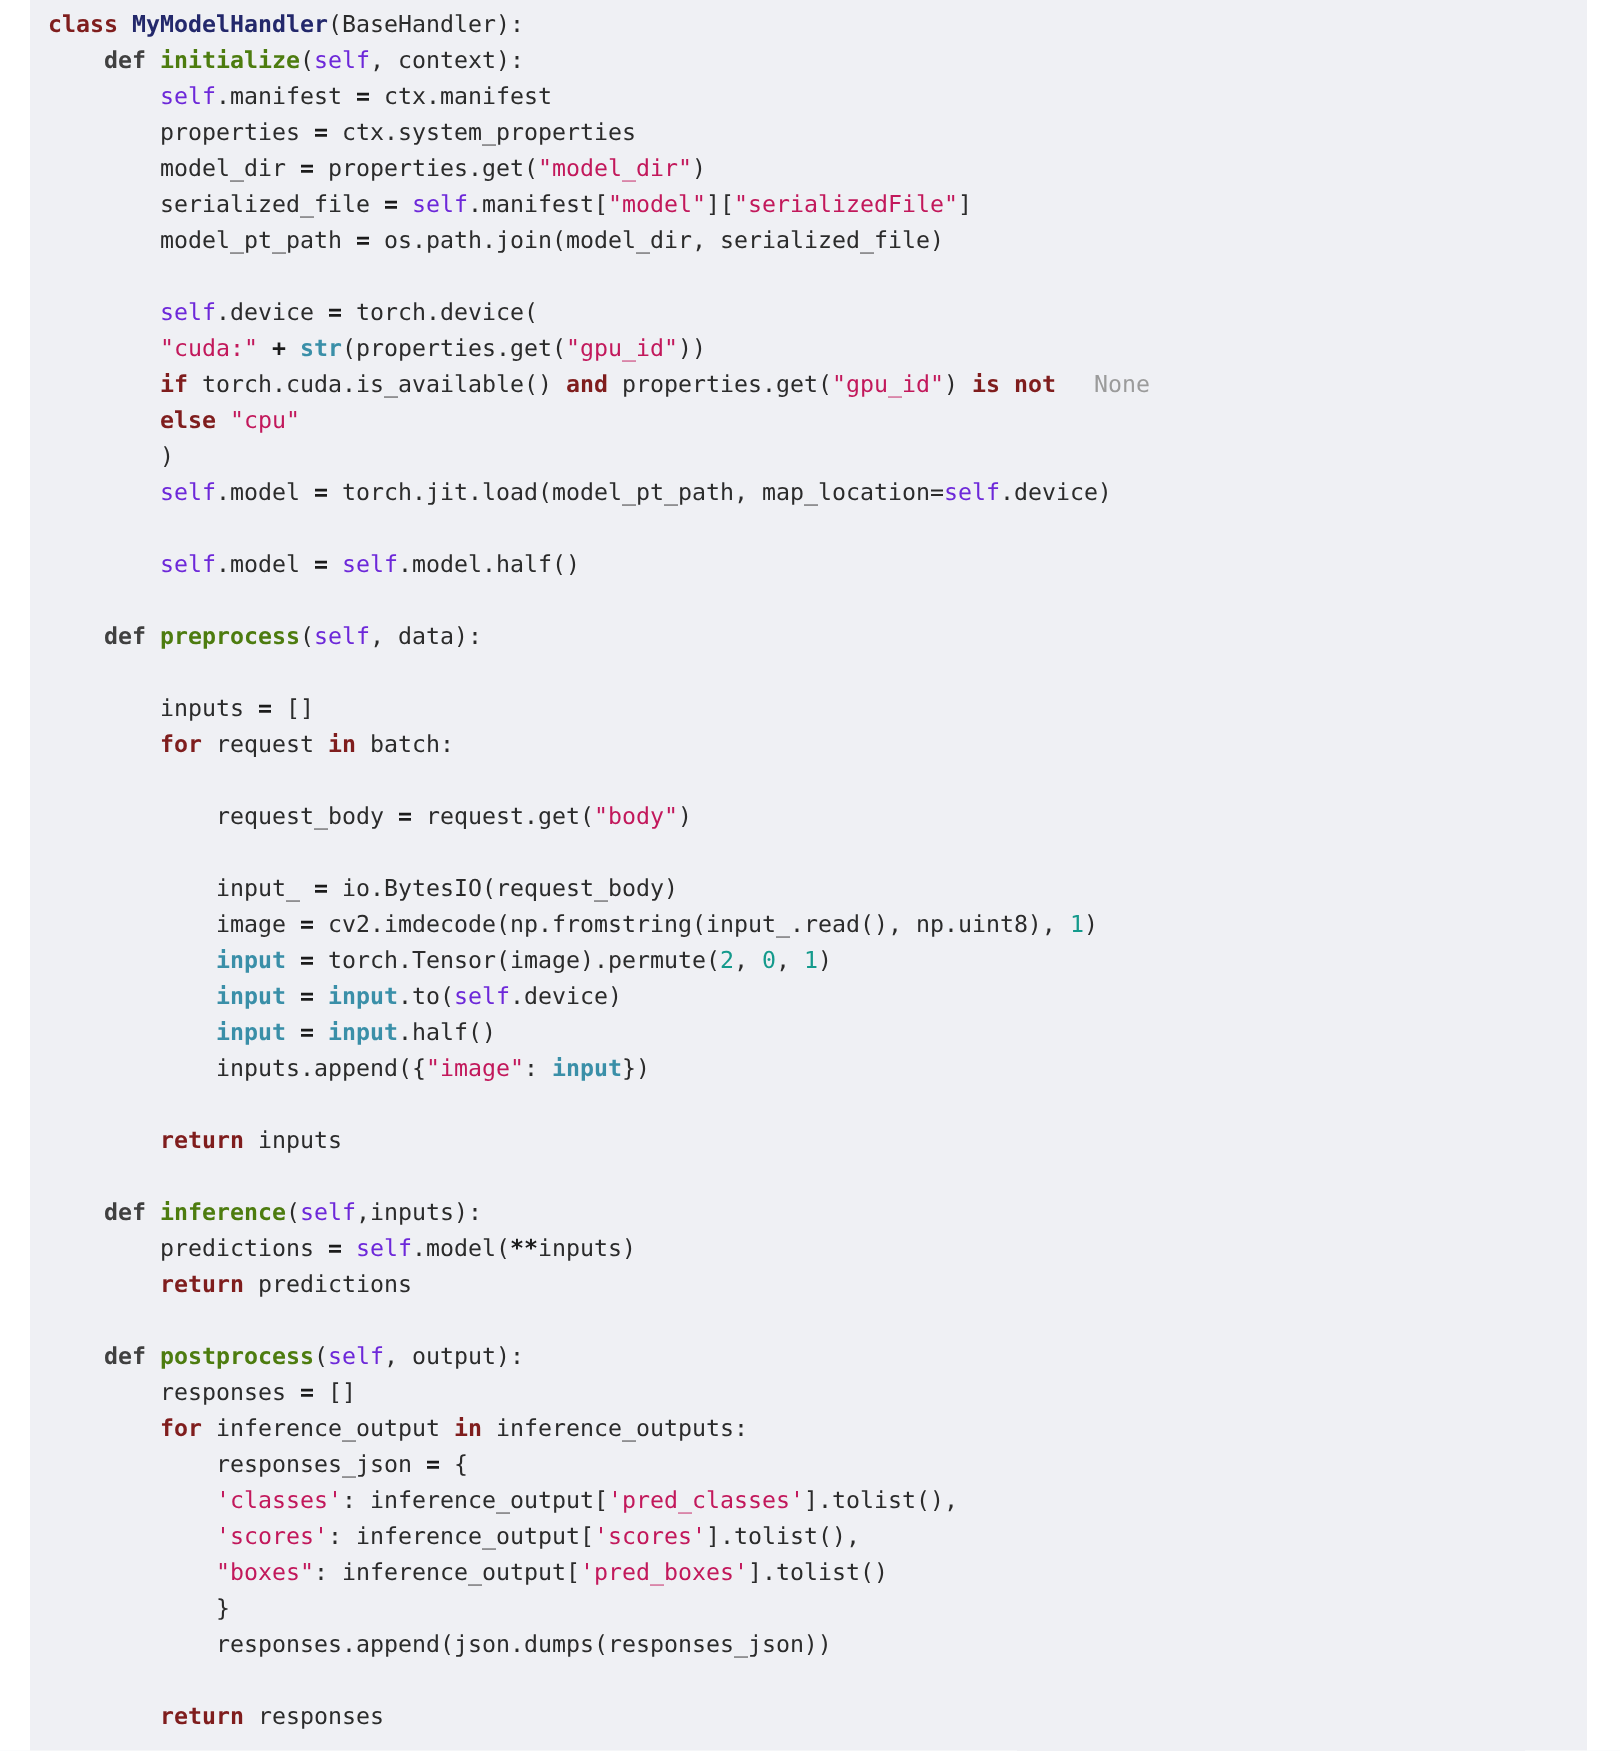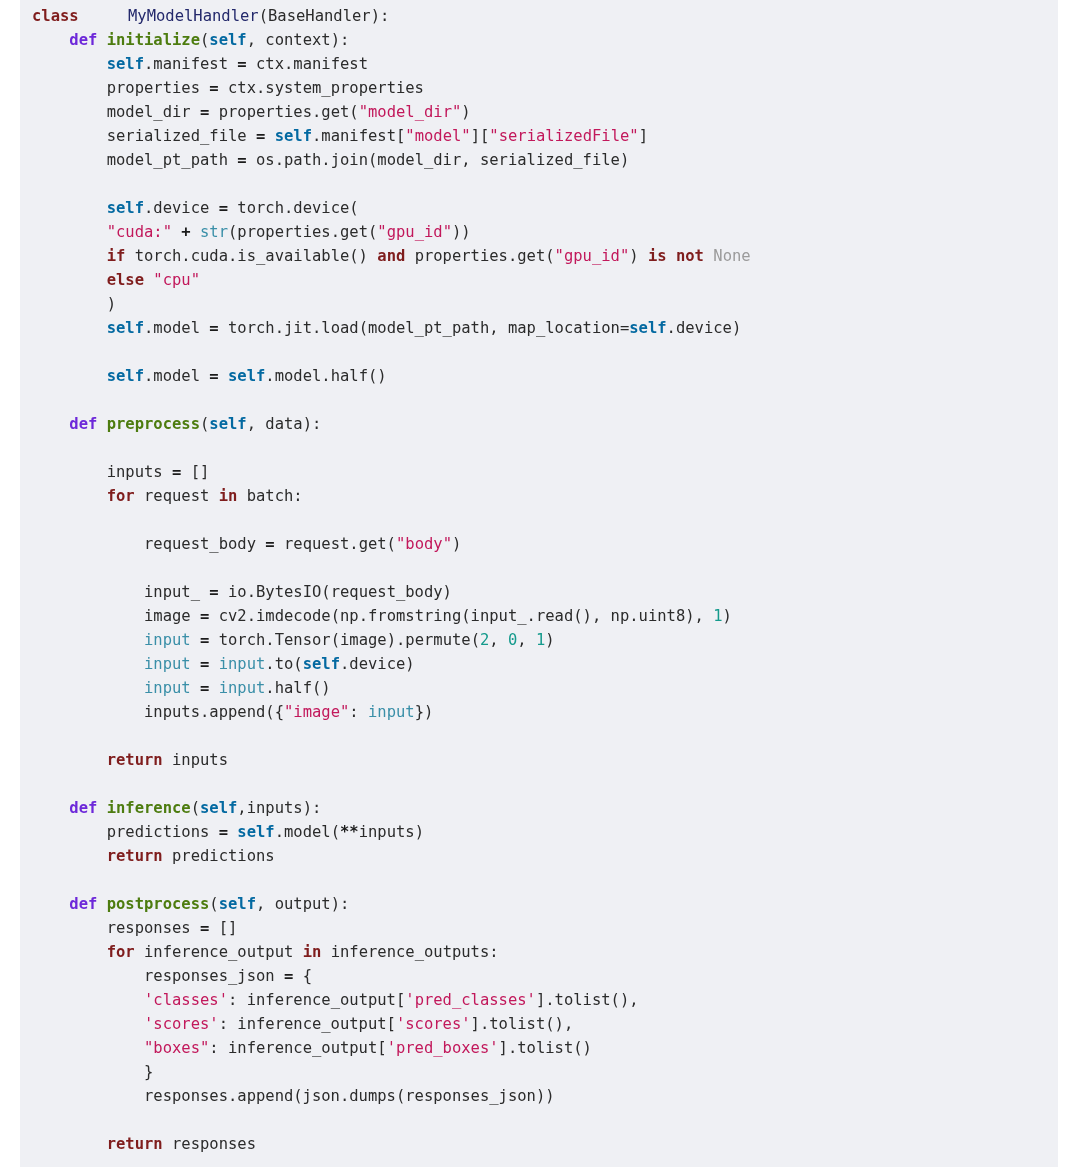--- a/index.html
+++ b/index.html
@@ -42,27 +42,27 @@
   .ln {
     display: block;
     height: 24px;
     padding-left: 12px;
   }
 
   
   .t-plain   { color: #2b2b2b; }
   .t-kw      { color: #7f1d1d; font-weight: bold; }
   .t-op-b    { color: #1b1b1b; font-weight: bold; }
-  .t-def     { color: #6d28d9; font-weight: bold; }
-  .t-class   { color: #23286b; font-weight: normal; margin-left: 40px; }
+  .t-def     { color: #404040; font-weight: bold; }
+  .t-class   { color: #23286b; font-weight: bold; }
   .t-func    { color: #4d7c0f; font-weight: bold; }
   .t-str     { color: #c2185b; }
   .t-num     { color: #149a8c; }
-  .t-builtin { color: #3a8fa8; }
-  .t-self    { color: #0369a1; font-weight: bold; }
-  .t-none    { color: #9b9b9b; }
+  .t-builtin { color: #3a8fa8; font-weight: bold; }
+  .t-self    { color: #6d28d9; }
+  .t-none    { color: #9b9b9b; margin-left: 16px; }
 </style>
 </head>
 <body>
 
 <div id="code-block">
   <pre id="code-pre"><span class="ln"><span class="t-kw">class</span><span class="t-plain"> </span><span class="t-class">MyModelHandler</span><span class="t-plain">(BaseHandler):</span></span><span class="ln"><span class="t-plain">    </span><span class="t-def">def</span><span class="t-plain"> </span><span class="t-func">initialize</span><span class="t-plain">(</span><span class="t-self">self</span><span class="t-plain">, context):</span></span><span class="ln"><span class="t-plain">        </span><span class="t-self">self</span><span class="t-plain">.manifest </span><span class="t-op-b">=</span><span class="t-plain"> ctx.manifest</span></span><span class="ln"><span class="t-plain">        properties </span><span class="t-op-b">=</span><span class="t-plain"> ctx.system_properties</span></span><span class="ln"><span class="t-plain">        model_dir </span><span class="t-op-b">=</span><span class="t-plain"> properties.get(</span><span class="t-str">"model_dir"</span><span class="t-plain">)</span></span><span class="ln"><span class="t-plain">        serialized_file </span><span class="t-op-b">=</span><span class="t-plain"> </span><span class="t-self">self</span><span class="t-plain">.manifest[</span><span class="t-str">"model"</span><span class="t-plain">][</span><span class="t-str">"serializedFile"</span><span class="t-plain">]</span></span><span class="ln"><span class="t-plain">        model_pt_path </span><span class="t-op-b">=</span><span class="t-plain"> os.path.join(model_dir, serialized_file)</span></span><span class="ln">&nbsp;</span><span class="ln"><span class="t-plain">        </span><span class="t-self">self</span><span class="t-plain">.device </span><span class="t-op-b">=</span><span class="t-plain"> torch.device(</span></span><span class="ln"><span class="t-plain">        </span><span class="t-str">"cuda:"</span><span class="t-plain"> </span><span class="t-op-b">+</span><span class="t-plain"> </span><span class="t-builtin">str</span><span class="t-plain">(properties.get(</span><span class="t-str">"gpu_id"</span><span class="t-plain">))</span></span><span class="ln"><span class="t-plain">        </span><span class="t-kw">if</span><span class="t-plain"> torch.cuda.is_available() </span><span class="t-kw">and</span><span class="t-plain"> properties.get(</span><span class="t-str">"gpu_id"</span><span class="t-plain">) </span><span class="t-kw">is</span><span class="t-plain"> </span><span class="t-kw">not</span><span class="t-plain"> </span><span class="t-none">None</span></span><span class="ln"><span class="t-plain">        </span><span class="t-kw">else</span><span class="t-plain"> </span><span class="t-str">"cpu"</span></span><span class="ln"><span class="t-plain">        )</span></span><span class="ln"><span class="t-plain">        </span><span class="t-self">self</span><span class="t-plain">.model </span><span class="t-op-b">=</span><span class="t-plain"> torch.jit.load(model_pt_path, map_location=</span><span class="t-self">self</span><span class="t-plain">.device)</span></span><span class="ln">&nbsp;</span><span class="ln"><span class="t-plain">        </span><span class="t-self">self</span><span class="t-plain">.model </span><span class="t-op-b">=</span><span class="t-plain"> </span><span class="t-self">self</span><span class="t-plain">.model.half()</span></span><span class="ln">&nbsp;</span><span class="ln"><span class="t-plain">    </span><span class="t-def">def</span><span class="t-plain"> </span><span class="t-func">preprocess</span><span class="t-plain">(</span><span class="t-self">self</span><span class="t-plain">, data):</span></span><span class="ln">&nbsp;</span><span class="ln"><span class="t-plain">        inputs </span><span class="t-op-b">=</span><span class="t-plain"> []</span></span><span class="ln"><span class="t-plain">        </span><span class="t-kw">for</span><span class="t-plain"> request </span><span class="t-kw">in</span><span class="t-plain"> batch:</span></span><span class="ln">&nbsp;</span><span class="ln"><span class="t-plain">            request_body </span><span class="t-op-b">=</span><span class="t-plain"> request.get(</span><span class="t-str">"body"</span><span class="t-plain">)</span></span><span class="ln">&nbsp;</span><span class="ln"><span class="t-plain">            input_ </span><span class="t-op-b">=</span><span class="t-plain"> io.BytesIO(request_body)</span></span><span class="ln"><span class="t-plain">            image </span><span class="t-op-b">=</span><span class="t-plain"> cv2.imdecode(np.fromstring(input_.read(), np.uint8), </span><span class="t-num">1</span><span class="t-plain">)</span></span><span class="ln"><span class="t-plain">            </span><span class="t-builtin">input</span><span class="t-plain"> </span><span class="t-op-b">=</span><span class="t-plain"> torch.Tensor(image).permute(</span><span class="t-num">2</span><span class="t-plain">, </span><span class="t-num">0</span><span class="t-plain">, </span><span class="t-num">1</span><span class="t-plain">)</span></span><span class="ln"><span class="t-plain">            </span><span class="t-builtin">input</span><span class="t-plain"> </span><span class="t-op-b">=</span><span class="t-plain"> </span><span class="t-builtin">input</span><span class="t-plain">.to(</span><span class="t-self">self</span><span class="t-plain">.device)</span></span><span class="ln"><span class="t-plain">            </span><span class="t-builtin">input</span><span class="t-plain"> </span><span class="t-op-b">=</span><span class="t-plain"> </span><span class="t-builtin">input</span><span class="t-plain">.half()</span></span><span class="ln"><span class="t-plain">            inputs.append({</span><span class="t-str">"image"</span><span class="t-plain">: </span><span class="t-builtin">input</span><span class="t-plain">})</span></span><span class="ln">&nbsp;</span><span class="ln"><span class="t-plain">        </span><span class="t-kw">return</span><span class="t-plain"> inputs</span></span><span class="ln">&nbsp;</span><span class="ln"><span class="t-plain">    </span><span class="t-def">def</span><span class="t-plain"> </span><span class="t-func">inference</span><span class="t-plain">(</span><span class="t-self">self</span><span class="t-plain">,inputs):</span></span><span class="ln"><span class="t-plain">        predictions </span><span class="t-op-b">=</span><span class="t-plain"> </span><span class="t-self">self</span><span class="t-plain">.model(</span><span class="t-op-b">**</span><span class="t-plain">inputs)</span></span><span class="ln"><span class="t-plain">        </span><span class="t-kw">return</span><span class="t-plain"> predictions</span></span><span class="ln">&nbsp;</span><span class="ln"><span class="t-plain">    </span><span class="t-def">def</span><span class="t-plain"> </span><span class="t-func">postprocess</span><span class="t-plain">(</span><span class="t-self">self</span><span class="t-plain">, output):</span></span><span class="ln"><span class="t-plain">        responses </span><span class="t-op-b">=</span><span class="t-plain"> []</span></span><span class="ln"><span class="t-plain">        </span><span class="t-kw">for</span><span class="t-plain"> inference_output </span><span class="t-kw">in</span><span class="t-plain"> inference_outputs:</span></span><span class="ln"><span class="t-plain">            responses_json </span><span class="t-op-b">=</span><span class="t-plain"> {</span></span><span class="ln"><span class="t-plain">            </span><span class="t-str">'classes'</span><span class="t-plain">: inference_output[</span><span class="t-str">'pred_classes'</span><span class="t-plain">].tolist(),</span></span><span class="ln"><span class="t-plain">            </span><span class="t-str">'scores'</span><span class="t-plain">: inference_output[</span><span class="t-str">'scores'</span><span class="t-plain">].tolist(),</span></span><span class="ln"><span class="t-plain">            </span><span class="t-str">"boxes"</span><span class="t-plain">: inference_output[</span><span class="t-str">'pred_boxes'</span><span class="t-plain">].tolist()</span></span><span class="ln"><span class="t-plain">            }</span></span><span class="ln"><span class="t-plain">            responses.append(json.dumps(responses_json))</span></span><span class="ln">&nbsp;</span><span class="ln"><span class="t-plain">        </span><span class="t-kw">return</span><span class="t-plain"> responses</span></span></pre>
 </div>
 
 </body></html>

